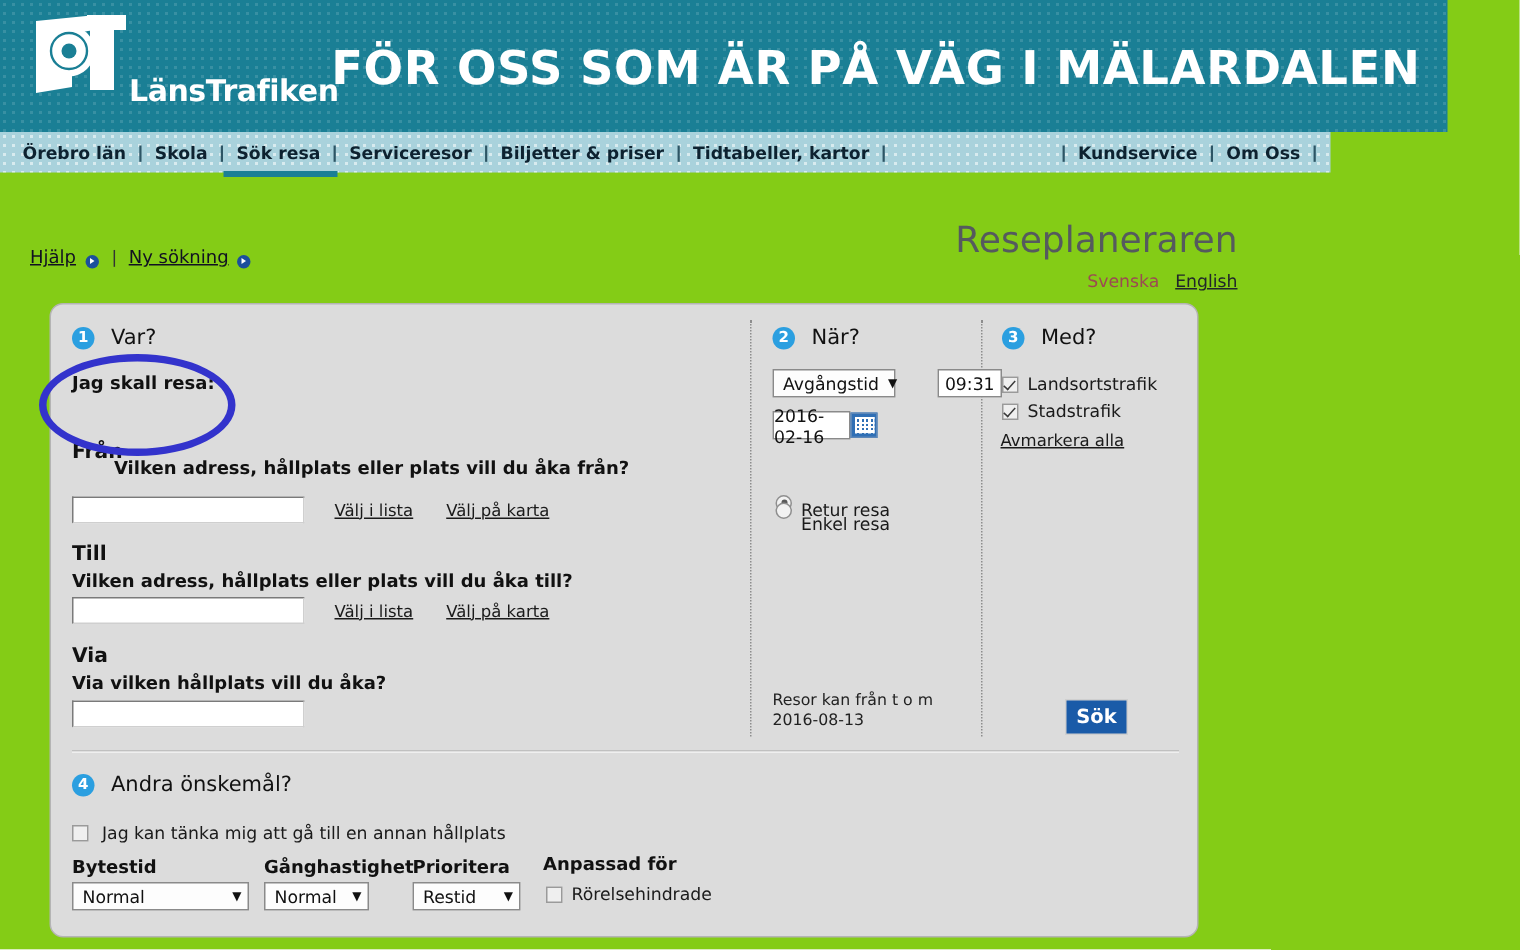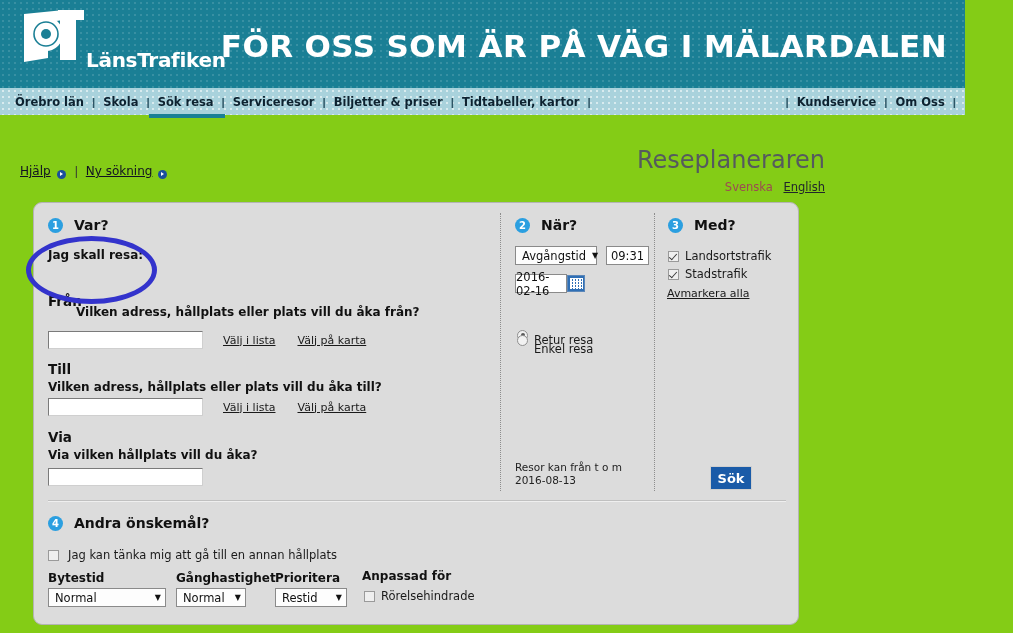--- a/index.html
+++ b/index.html
@@ -53,21 +53,21 @@
     font-weight: bold;
     letter-spacing: 0.4px;
     white-space: nowrap;
     font-family: "DejaVu Sans", sans-serif;
   }
 
   
   .navbar {
     position: absolute;
     left: 0; top: 88px;
-    width: 965px;
+    width: 887px;
     height: 27px;
     background-color: #a9d2dc;
     background-image:
       radial-gradient(circle, rgba(255,255,255,0.55) 1px, transparent 1.2px);
     background-size: 6px 6px;
   }
   .nav-left { position: absolute; left: 8px; top: 0; height: 27px; display: flex; align-items: center; }
   .nav-right { position: absolute; right: 8px; top: 0; height: 27px; display: flex; align-items: center; }
   .nav-item {
     color: #0d2230;
@@ -187,21 +187,21 @@
     font-size: 10px;
     font-weight: bold;
     display: flex;
     align-items: center;
     justify-content: center;
     font-family: "DejaVu Sans", sans-serif;
   }
   .step-label {
     margin-left: 11px;
     font-size: 14px;
-    font-weight: bold;
+    font-weight: normal;
     color: #111;
     font-family: "DejaVu Sans", sans-serif;
   }
 
   .lbl-bold {
     font-size: 12px;
     font-weight: bold;
     color: #111;
     font-family: "DejaVu Sans", sans-serif;
   }
@@ -457,21 +457,21 @@
     <div style="position:absolute; left:14px; top:245px;" class="lbl-bold">Via vilken hållplats vill du åka?</div>
     <div style="position:absolute; left:14px; top:263px;">
       <input class="txtinput" type="text" value="" style="">
     </div>
 
     <div class="step" style="left:481px; top:14px;">
       <span class="step-num">2</span>
       <span class="step-label">När?</span>
     </div>
 
-    <div style="position:absolute; left:481px; top:43px; display:flex; align-items:flex-end;">
+    <div style="position:absolute; left:481px; top:43px; display:flex; align-items:flex-end;gap:19px;">
       <span class="selectbox" style="width:82px;">
         <span>Avgångstid</span>
         <span class="caret">▼</span>
       </span>
       <span class="timebox" style="margin-left:9px;">09:31</span>
     </div>
 
     <div style="position:absolute; left:481px; top:71px; display:flex; align-items:center;">
       <span class="datebox">2016-02-16</span>
       <span class="cal-icon">

